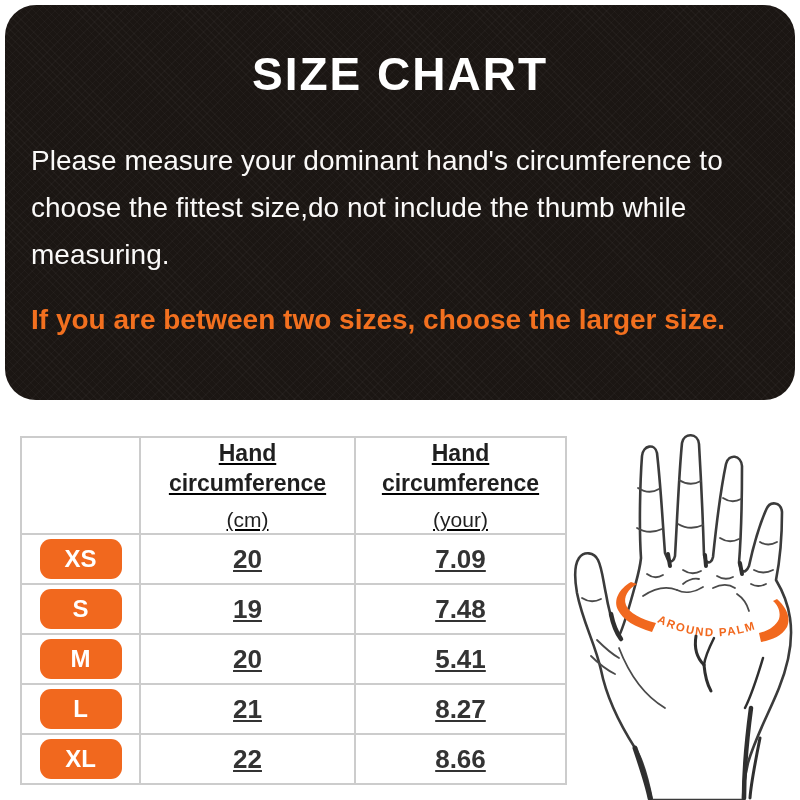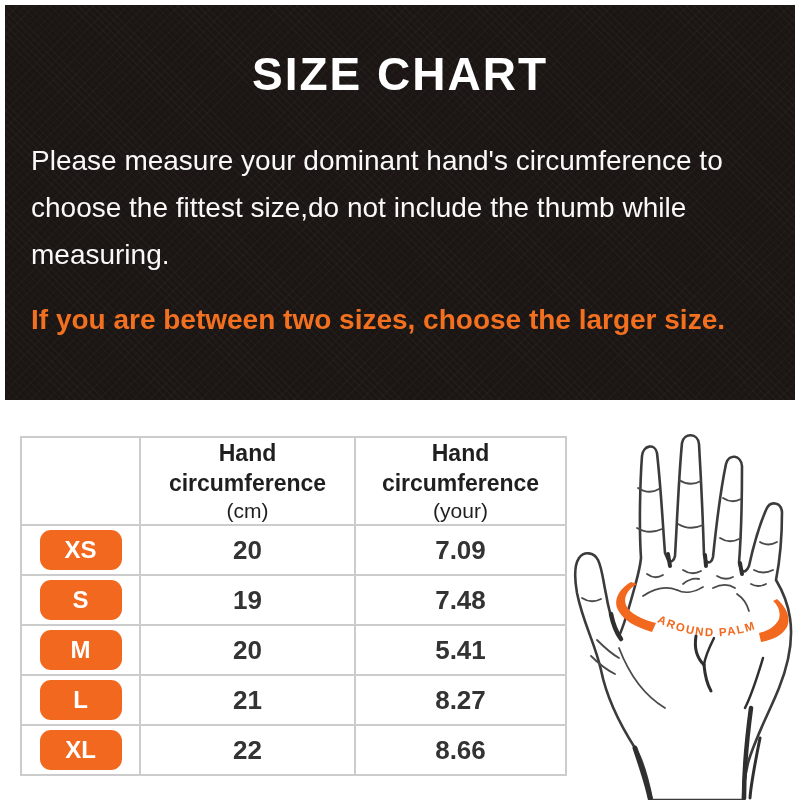--- a/index.html
+++ b/index.html
@@ -8,46 +8,47 @@
     font-family:"Liberation Sans",sans-serif;overflow:hidden;
   }
   
   .panel{
     position:absolute;left:5px;top:5px;width:790px;height:395px;
     background:#1b1613;color:#f7f6f4;box-sizing:border-box;
     padding:0 26px;
     background-image:
       repeating-linear-gradient(45deg, rgba(255,255,255,0.028) 0 1px, transparent 1px 5px),
       repeating-linear-gradient(-45deg, rgba(255,255,255,0.022) 0 1px, transparent 1px 6px);
+    border-radius: 31px;
   }
   .panel-title{
     margin:0;padding-top:42px;text-align:center;
     font-size:46px;font-weight:700;letter-spacing:2px;color:#ffffff;
   }
   .panel-instruction{
     margin:36px 0 0 0;font-size:28px;line-height:47px;color:#faf9f8;font-weight:400;
   }
   .panel-tip{
     margin:22px 0 8px 0;font-size:28px;line-height:40px;color:#f2701f;font-weight:700;
   }
   
   .size-table{
     position:absolute;left:20px;top:436px;width:539px;
     border-collapse:collapse;table-layout:fixed;background:#fff;
   }
   .size-table td,.size-table th{
-    border:2px solid #cccccc;text-align:center;vertical-align:middle;padding:0;
+    border:2px solid #cccccc;text-align:center;vertical-align:middle;padding:0;text-decoration:underline;
   }
   .size-table .col-size{width:117px;}
   .size-table .col-cm{width:213px;}
   .size-table .col-inch{width:209px;}
   .size-table tr.head-row{height:86px;}
   .size-table tr.data-row{height:50px;}
   .hdr-line1{font-size:23px;font-weight:700;color:#1f1f1f;line-height:30px;}
-  .hdr-line2{font-size:21px;font-weight:400;color:#1f1f1f;line-height:26px;}
+  .hdr-line2{font-size:21px;font-weight:400;color:#1f1f1f;line-height:26px;margin-top:9px;}
   .cell-num{font-size:26px;font-weight:700;color:#333333;}
   .badge{
     display:inline-flex;align-items:center;justify-content:center;
     width:82px;height:40px;border-radius:11px;background:#f1681e;
     color:#ffffff;font-size:24px;font-weight:700;
   }
   
   .hand-wrap{position:absolute;left:555px;top:408px;width:245px;height:392px;}
 </style>
 </head>

